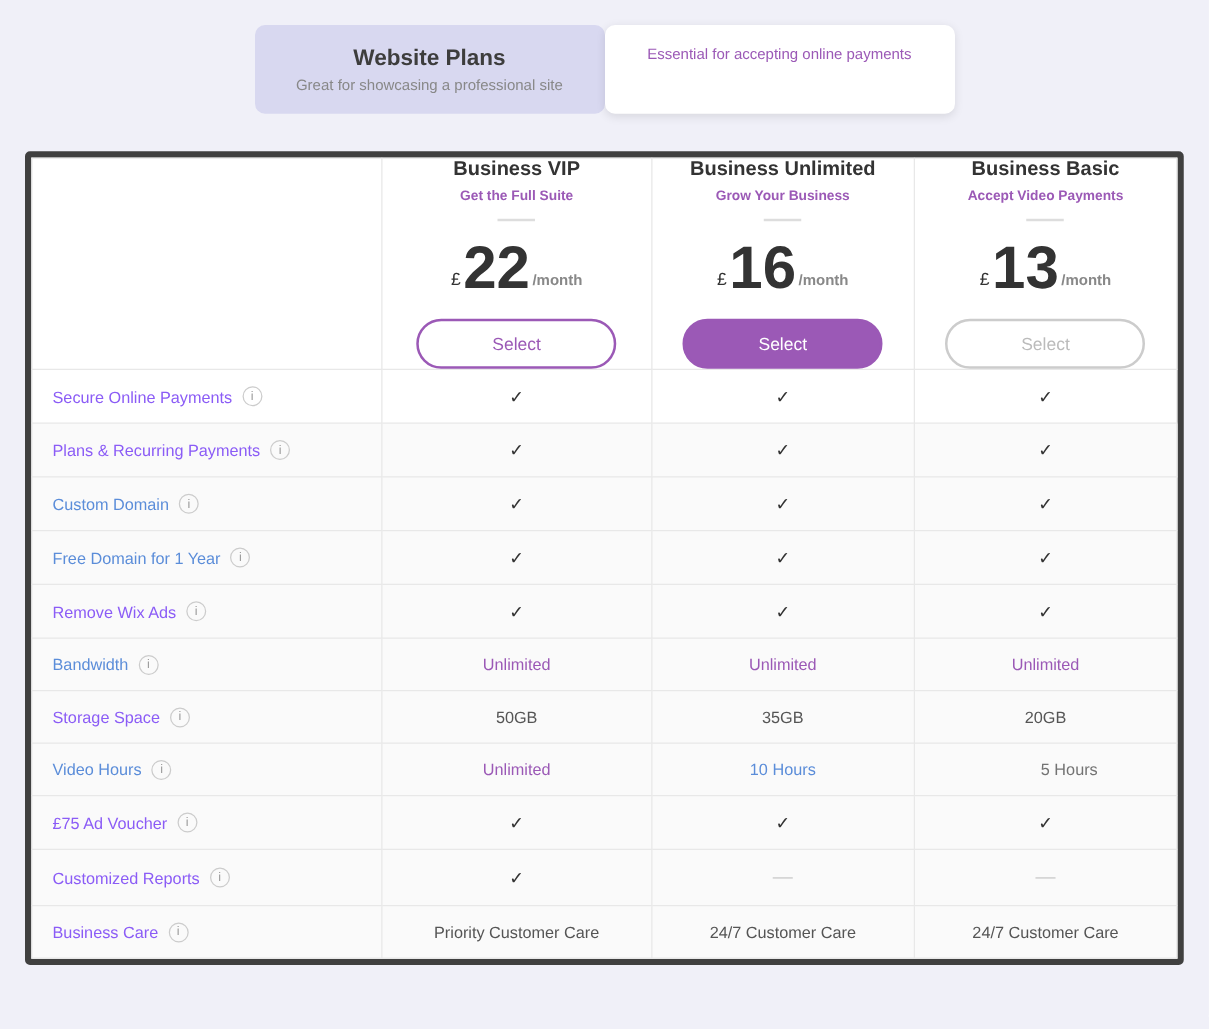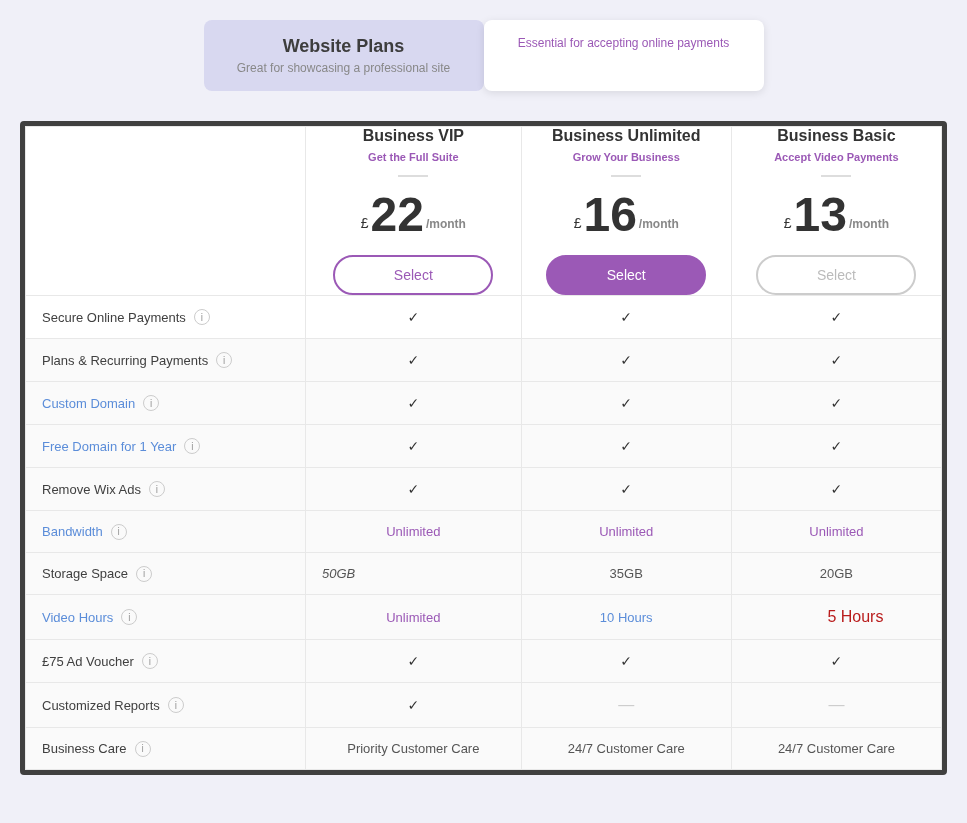--- a/index.html
+++ b/index.html
@@ -181,21 +181,21 @@
     .feature-row td {
       padding: 12px 16px;
       font-size: 13px;
       color: #555;
       text-align: center;
       border: 1px solid #e8e8e8;
     }
 
     .feature-name {
       font-size: 13px;
-      color: #404040;
+      color: #8b5cf6;
     }
 
     .feature-name.highlight {
       color: #5b8dd9;
     }
 
     .info-icon {
       display: inline-flex;
       align-items: center;
       justify-content: center;
@@ -228,22 +228,22 @@
       color: #555;
       font-size: 13px;
     }
 
     .hours-text-blue {
       color: #5b8dd9;
       font-size: 13px;
     }
 
     .hours-text {
-      color: #b91c1c;
-      font-size: 16px;
+      color: #737373;
+      font-size: 13px;
       margin-left: 38px;
     }
 
     .priority-text {
       color: #555;
       font-size: 13px;
     }
 
     .label-cell {
       text-align: left !important;
@@ -390,21 +390,21 @@
             <td style="text-align: center;"><span class="unlimited-text">Unlimited</span></td>
             <td style="text-align: center;"><span class="unlimited-text">Unlimited</span></td>
           </tr>
           <tr class="feature-row" style="background: rgb(250, 250, 250);">
             <td class="label-cell">
               <div class="label-inner">
                 <span class="feature-name">Storage Space</span>
                 <span class="info-icon">i</span>
               </div>
             </td>
-            <td style="text-align: left; font-style: italic;"><span class="storage-text">50GB</span></td>
+            <td style="text-align: center;"><span class="storage-text">50GB</span></td>
             <td style="text-align: center;"><span class="storage-text">35GB</span></td>
             <td style="text-align: center;"><span class="storage-text">20GB</span></td>
           </tr>
           <tr class="feature-row">
             <td class="label-cell">
               <div class="label-inner">
                 <span class="feature-name highlight">Video Hours</span>
                 <span class="info-icon">i</span>
               </div>
             </td>

